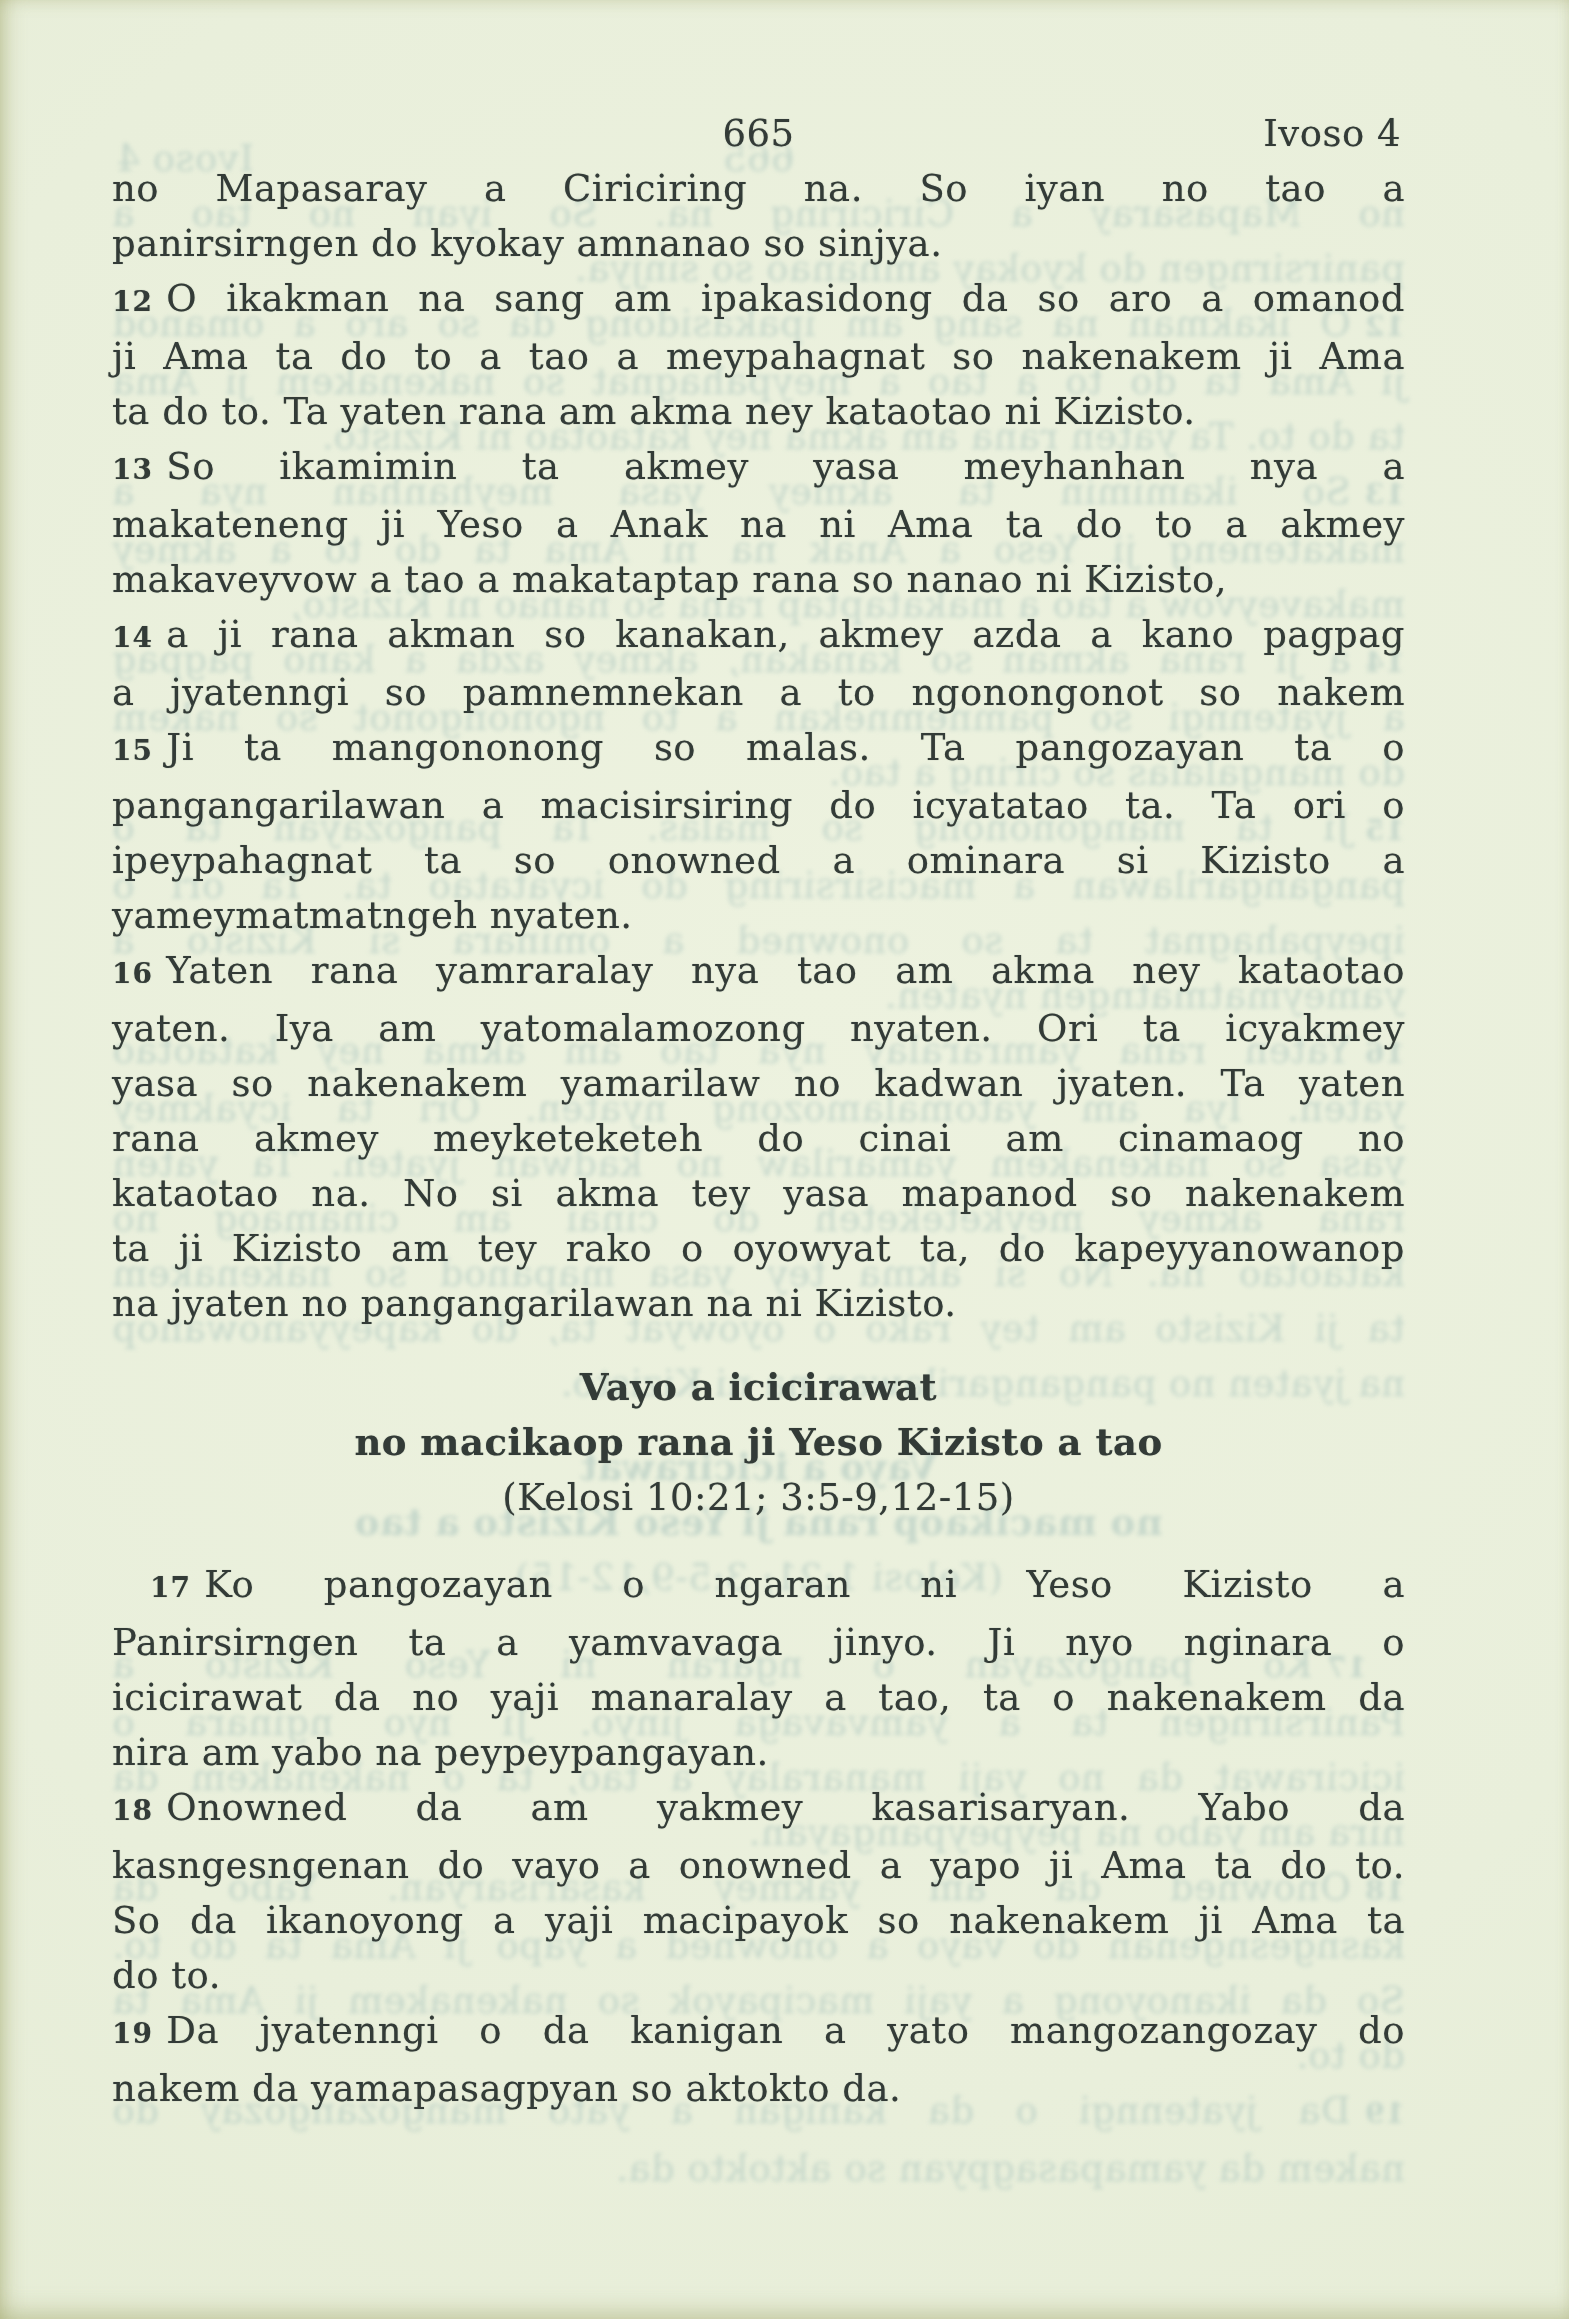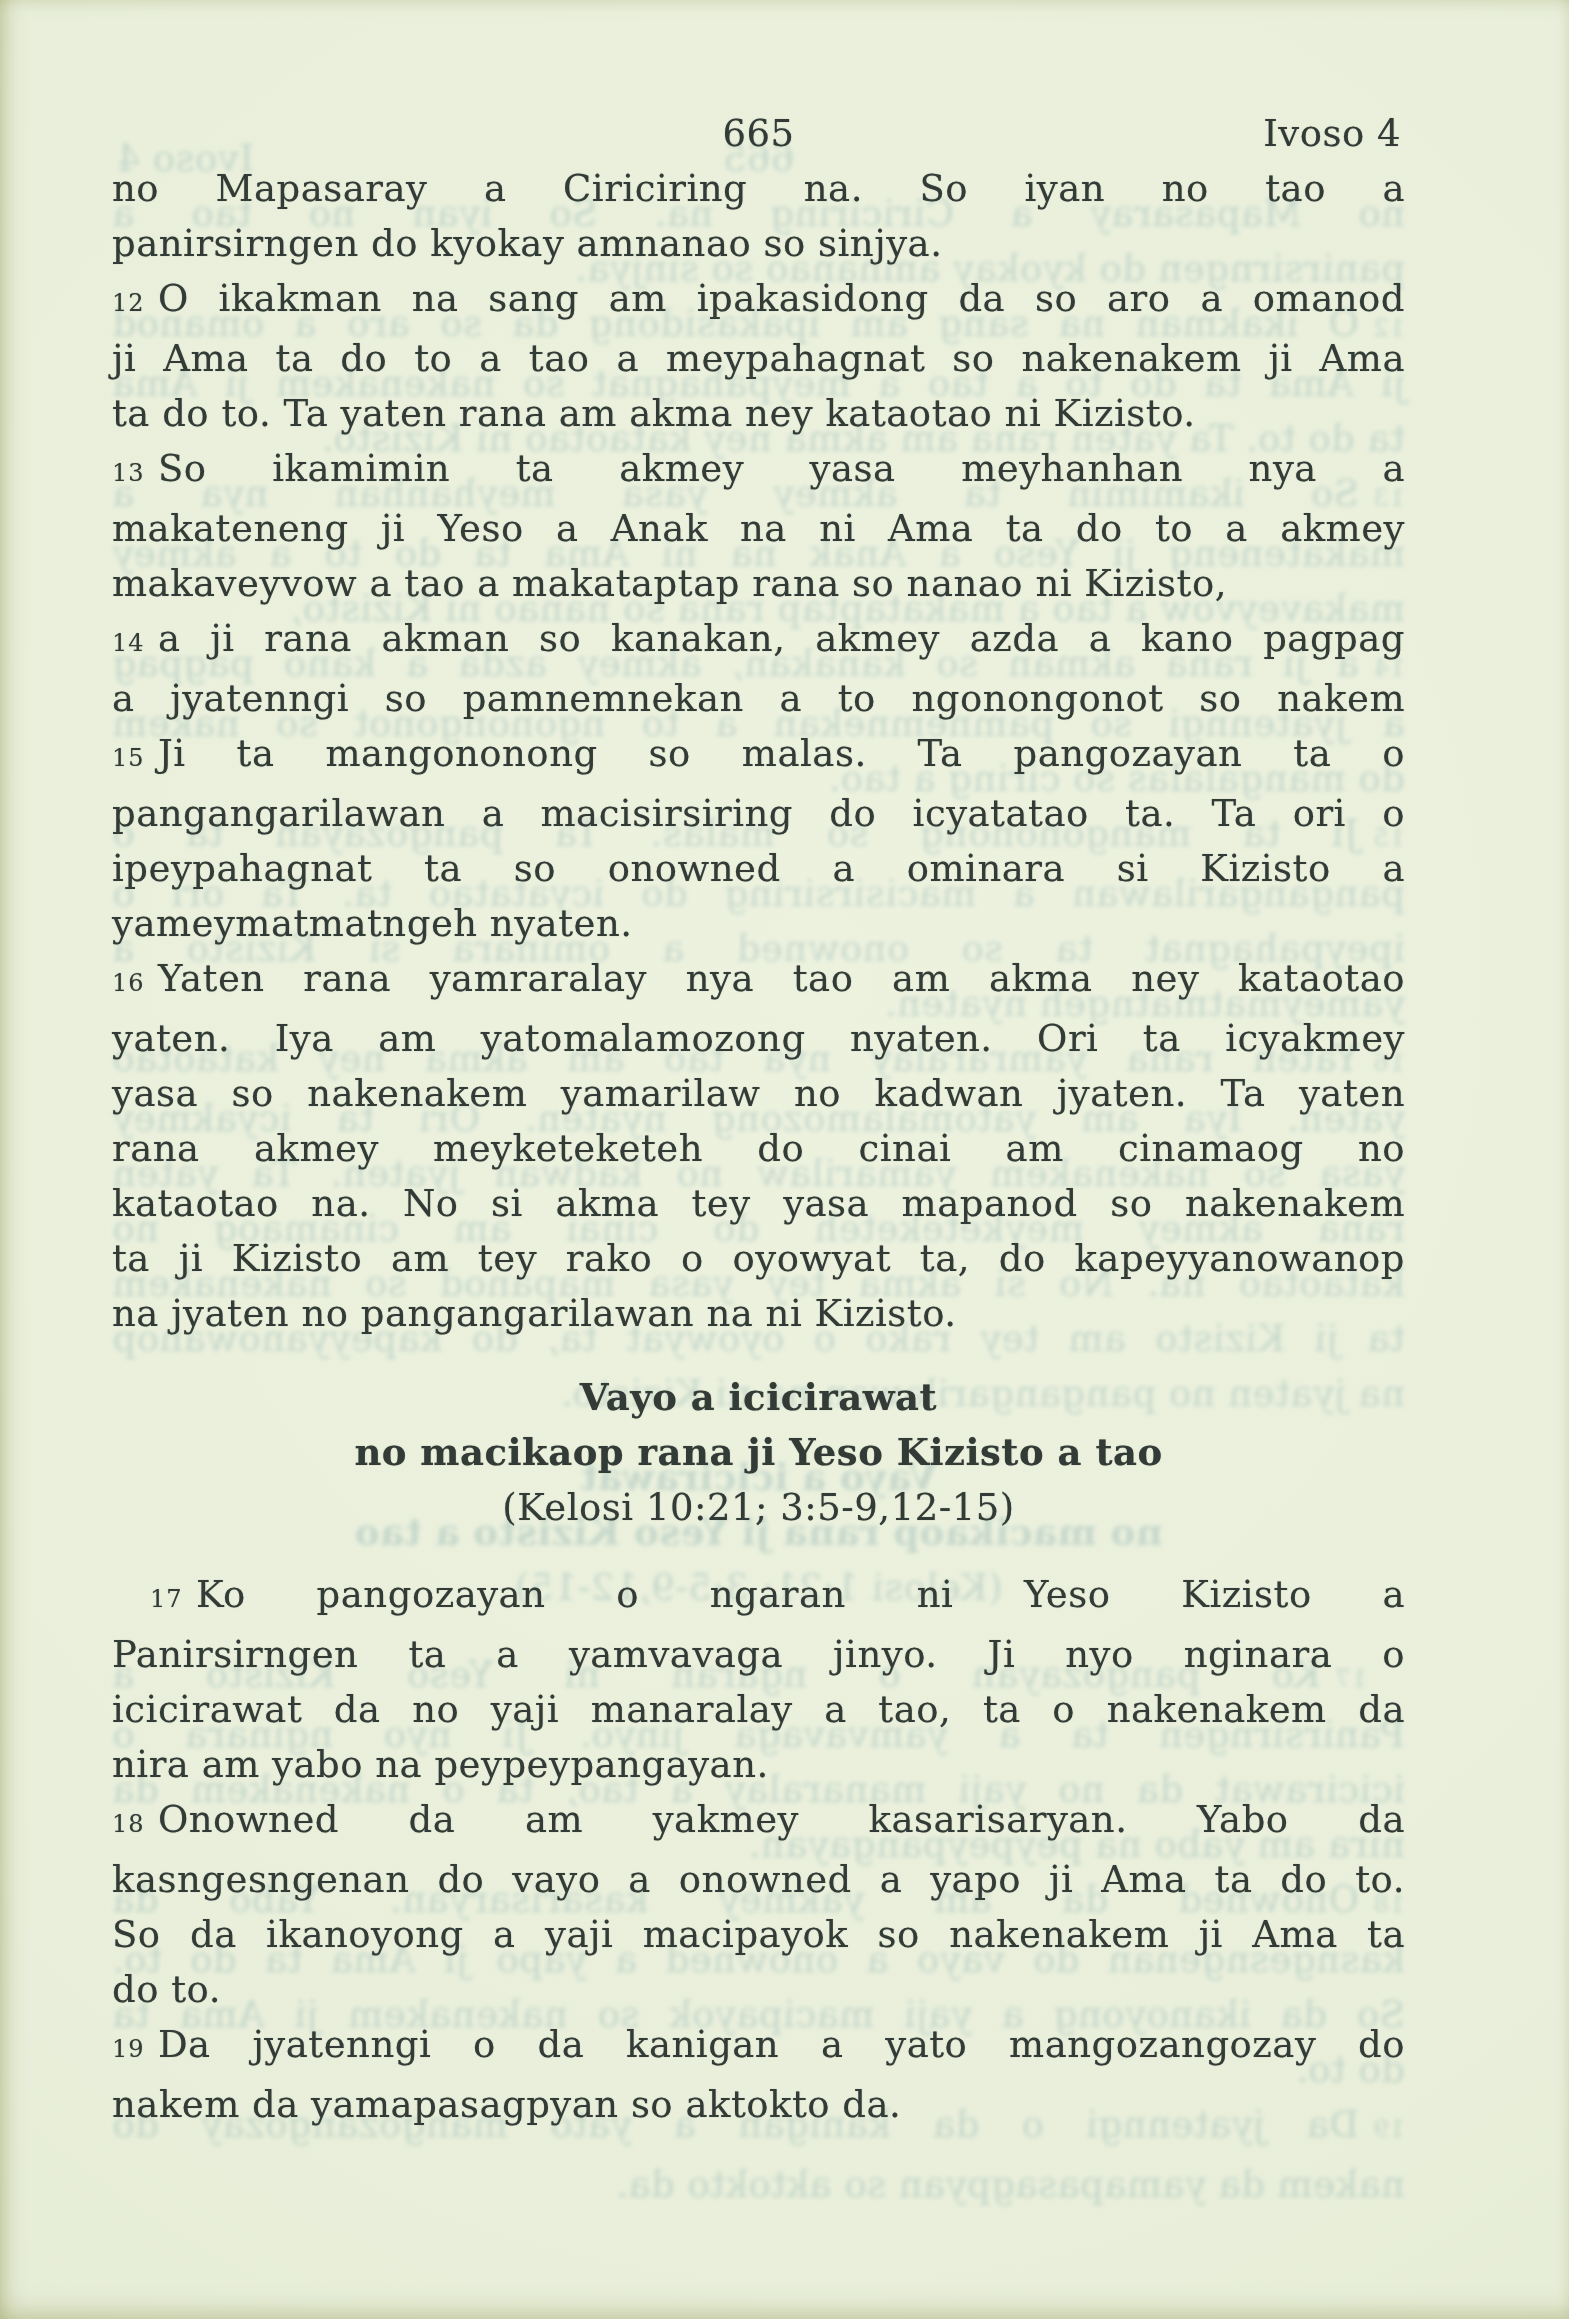--- a/index.html
+++ b/index.html
@@ -67,22 +67,22 @@
     text-align: justify;
     text-align-last: justify;
     white-space: normal;
   }
   .line.last {
     text-align: left;
     text-align-last: left;
   }
   .line.indent { padding-left: 38px; }
   .vnum {
-    font-weight: 400;
-    font-size: 24px;
+    font-weight: 700;
+    font-size: 28px;
     padding-right: 13.4px;
     letter-spacing: 1px;
   }
   .heading {
     margin-top: 29px;
     margin-bottom: 32px;
   }
   .h-line {
     line-height: 55px;
     text-align: center;

